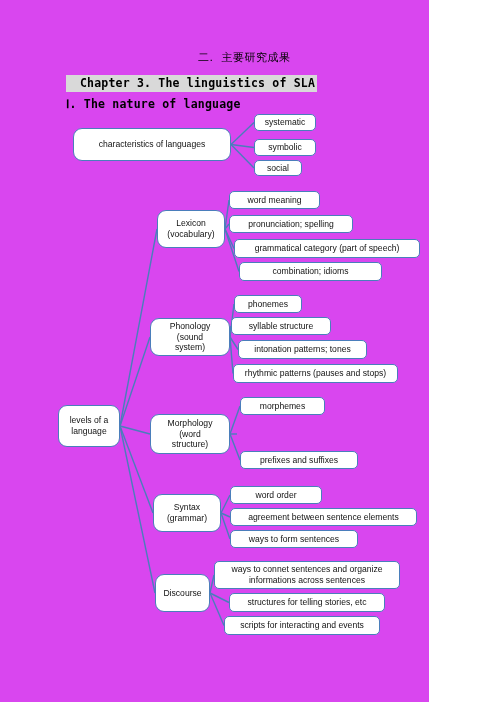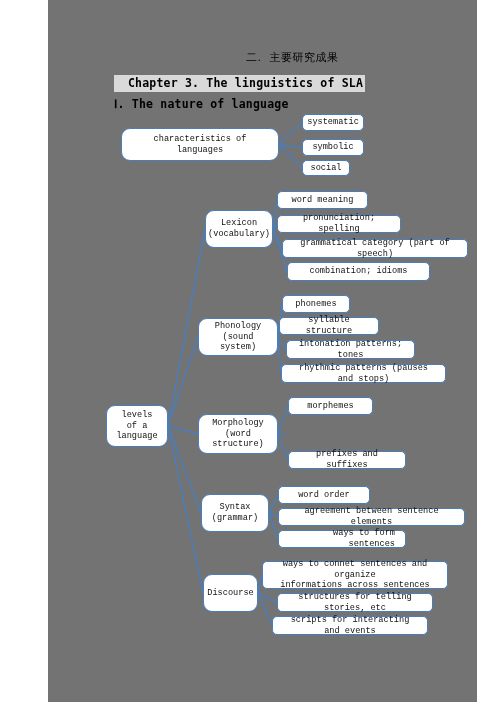--- a/index.html
+++ b/index.html
@@ -14,22 +14,21 @@
     overflow: hidden;
     font-family: "Liberation Sans", sans-serif;
     color: #000000;
   }
 
   #page {
     position: absolute;
     left: 0; top: 0;
     width: 429px;
     height: 702px;
-    background: #737373;
-    margin-left: 48px;
+    background: #d946ef;
   }
 
   
   .cn-heading {
     position: absolute;
     left: 198px;
     top: 50px;
     font-family: "DejaVu Sans", sans-serif;
     font-size: 11px;
     letter-spacing: 0.5px;
@@ -77,21 +76,21 @@
   .node {
     position: absolute;
     box-sizing: border-box;
     border: 1.4px solid #4a7ebb;
     border-radius: 7px;
     background: #ffffff;
     display: flex;
     align-items: center;
     justify-content: center;
     text-align: center;
-    font-family: Liberation Mono, monospace;
+    font-family: Liberation Sans, sans-serif;
     font-size: 8.6px;
     line-height: 1.25;
     color: #111;
     padding: 0 10px;
     z-index: 5;
   }
   .node.big { border-radius: 9px; }
   .node.leaf { border-radius: 5px; }
   .node-label { display: block; white-space: pre-line; }
 </style>

